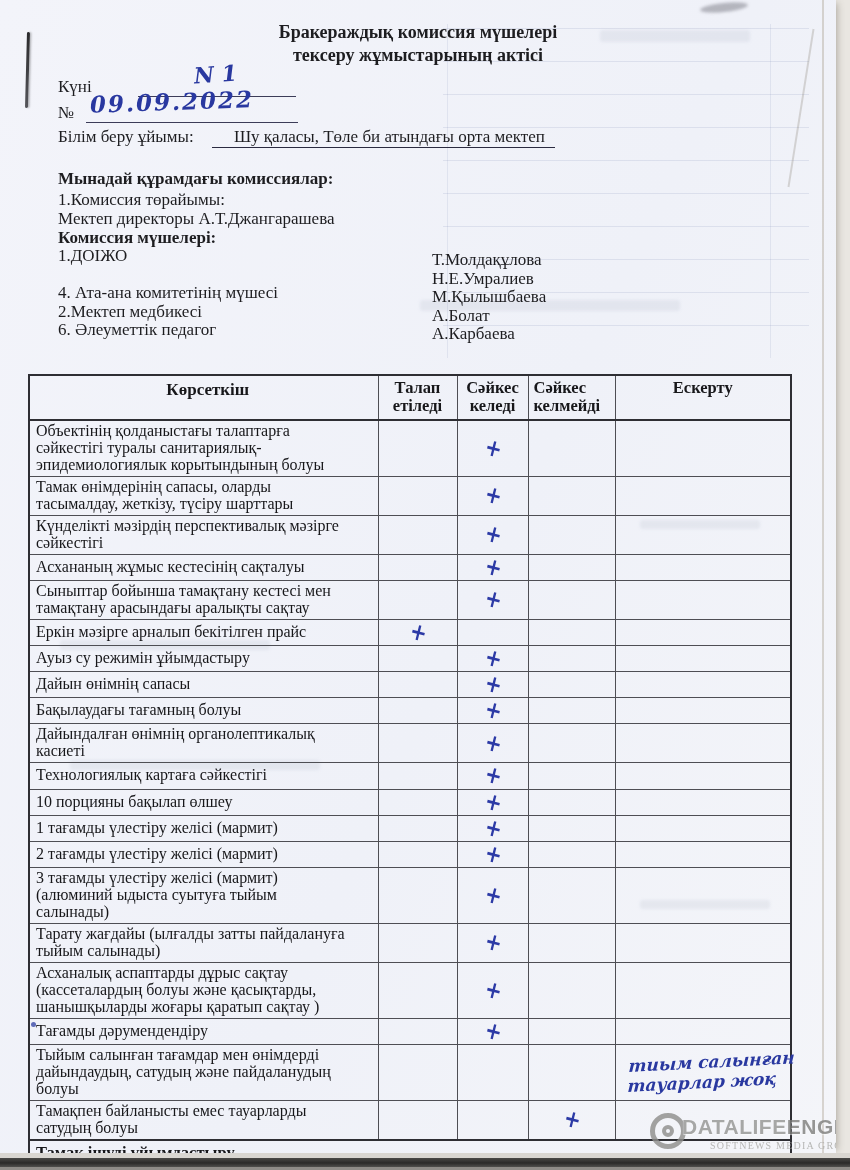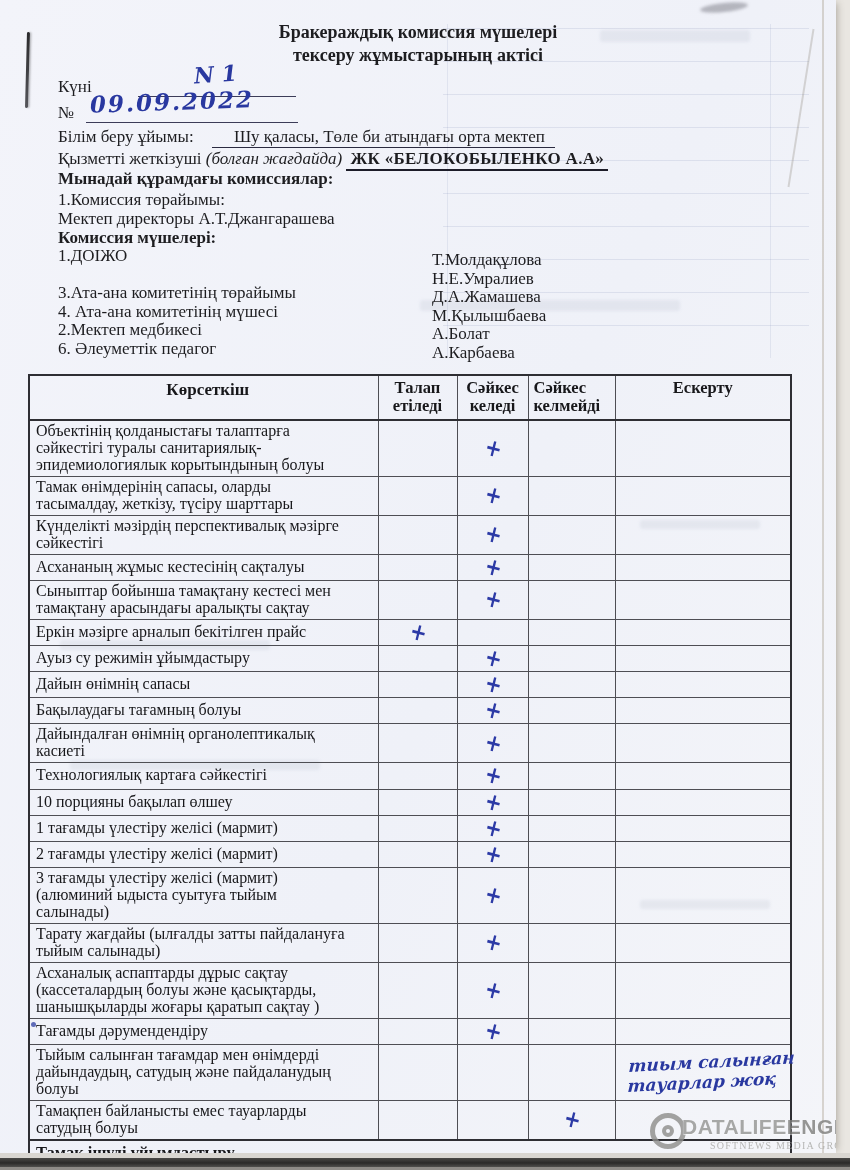--- a/index.html
+++ b/index.html
@@ -121,42 +121,33 @@
 
     <div class="t fl" style="top:103px;">
       <span>№</span><span class="uline w205"><span class="hw hw-date">09.09.2022</span></span>
     </div>
 
     <div class="t fl" style="top:127px;">
       <span>Білім беру ұйымы:</span>
       <span class="val-underline" style="margin-left:14px;">Шу қаласы, Төле би атындағы орта мектеп</span>
     </div>
 
-    <div class="t fl" style="top:149px;">
-      <span>Қызметті жеткізуші</span>
-      <span class="it">(болған жағдайда)</span>
-      <span class="prov-val">ЖК «БЕЛОКОБЫЛЕНКО А.А»</span>
-    </div>
 
     <div class="t fl b" style="top:169px;">Мынадай құрамдағы комиссиялар:</div>
     <div class="t fl" style="top:190px;">1.Комиссия төрайымы:</div>
     <div class="t fl" style="top:209px;">Мектеп директоры А.Т.Джангарашева</div>
     <div class="t fl b" style="top:228px;">Комиссия мүшелері:</div>
 
     <div class="members">
         <div class="member-row">
           <span class="m-role">1.ДОІЖО</span>
           <span class="m-name">Т.Молдақұлова</span>
         </div>
         <div class="member-row">
           <span class="m-name">Н.Е.Умралиев</span>
-        </div>
-        <div class="member-row">
-          <span class="m-role">3.Ата-ана комитетінің төрайымы</span>
-          <span class="m-name">Д.А.Жамашева</span>
         </div>
         <div class="member-row">
           <span class="m-role">4. Ата-ана комитетінің мүшесі</span>
           <span class="m-name">М.Қылышбаева</span>
         </div>
         <div class="member-row">
           <span class="m-role">2.Мектеп медбикесі</span>
           <span class="m-name">А.Болат</span>
         </div>
         <div class="member-row">

